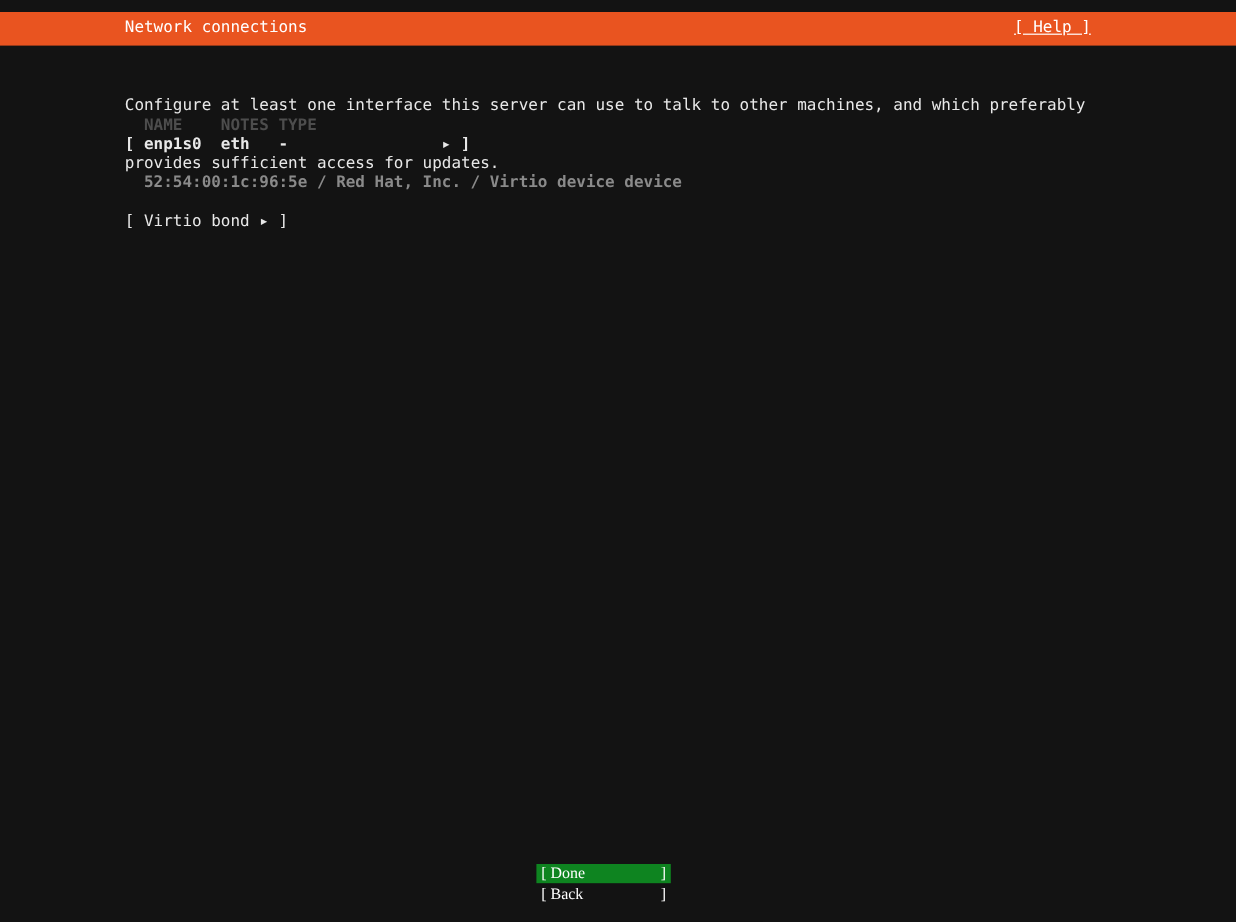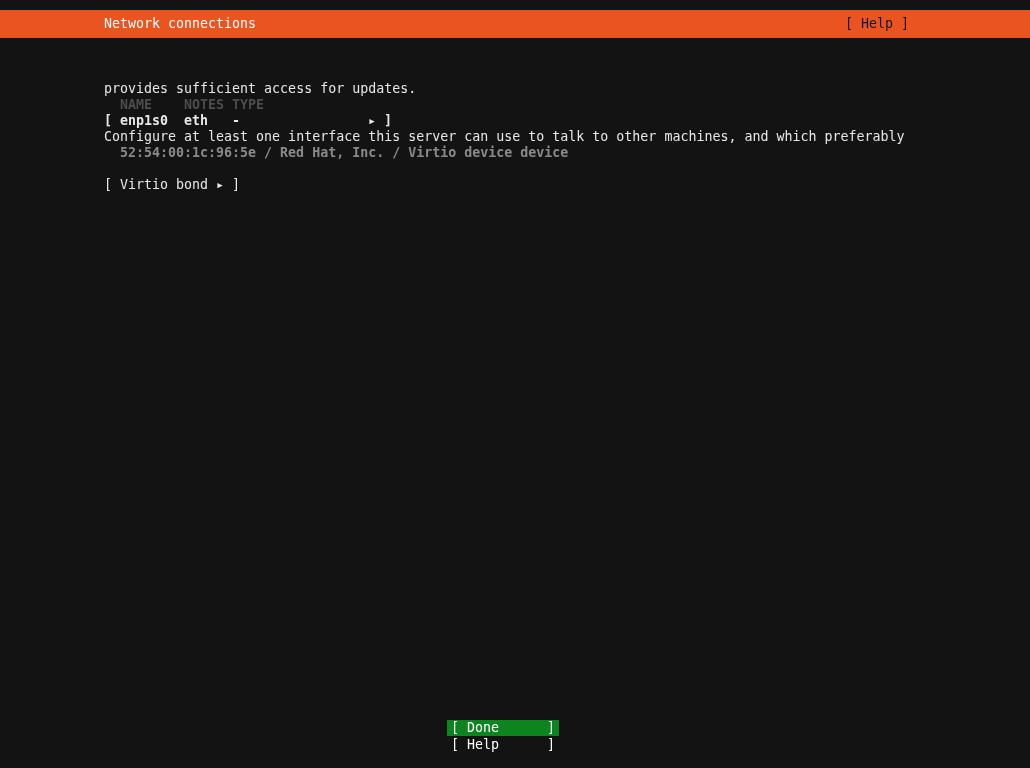--- a/index.html
+++ b/index.html
@@ -31,23 +31,24 @@
     top: 0;
     line-height: 28px;
     color: #ffffff;
     white-space: pre;
   }
   .titlebar .help {
     position: absolute;
     left: 845px;
     top: 0;
     line-height: 28px;
-    color: #0f172a;
+    color: #ffffff;
     white-space: pre;
     cursor: pointer;
+    text-decoration: underline;
   }
   .intro {
     position: absolute;
     left: 104px;
     top: 49px;
     line-height: 16px;
     white-space: pre;
     color: #e8e8e8;
   }
   .row {
@@ -91,43 +92,43 @@
     height: 16px;
     line-height: 16px;
     display: flex;
     justify-content: space-between;
     box-sizing: border-box;
     padding: 0 4px;
     white-space: pre;
     color: #ffffff;
     cursor: pointer;
   }
-  .footer-btn span { white-space: pre; }
+  .footer-btn span { white-space: pre; font-family: Liberation Serif, serif; }
   .btn-done {
     top: 720px;
     background: #0e8420;
   }
   .btn-back {
     top: 737px;
     background: transparent;
   }
 </style>
 </head>
 <body>
 
 <div class="screen">
 
   <div class="titlebar">
     <span class="title">Network connections</span>
     <span class="help">[ Help ]</span>
   </div>
 
   <div class="intro">
+    <div>Configure at least one interface this server can use to talk to other machines, and which preferably</div>
     <div>provides sufficient access for updates.</div>
-    <div>Configure at least one interface this server can use to talk to other machines, and which preferably</div>
   </div>
 
   <div class="row thead">
     <span class="col-name">NAME</span>
     <span class="col-type">NOTES</span>
     <span class="col-notes">TYPE</span>
   </div>
 
   <div class="row iface">
     <span class="col-bracket-open">[</span>
@@ -144,17 +145,17 @@
   </div>
 
   <div class="create-bond">[ Virtio bond ▸ ]</div>
 
   <div class="footer-btn btn-done">
     <span>[ Done</span>
     <span>]</span>
   </div>
 
   <div class="footer-btn btn-back">
-    <span>[ Help</span>
+    <span>[ Back</span>
     <span>]</span>
   </div>
 
 </div>
 
 </body></html>

